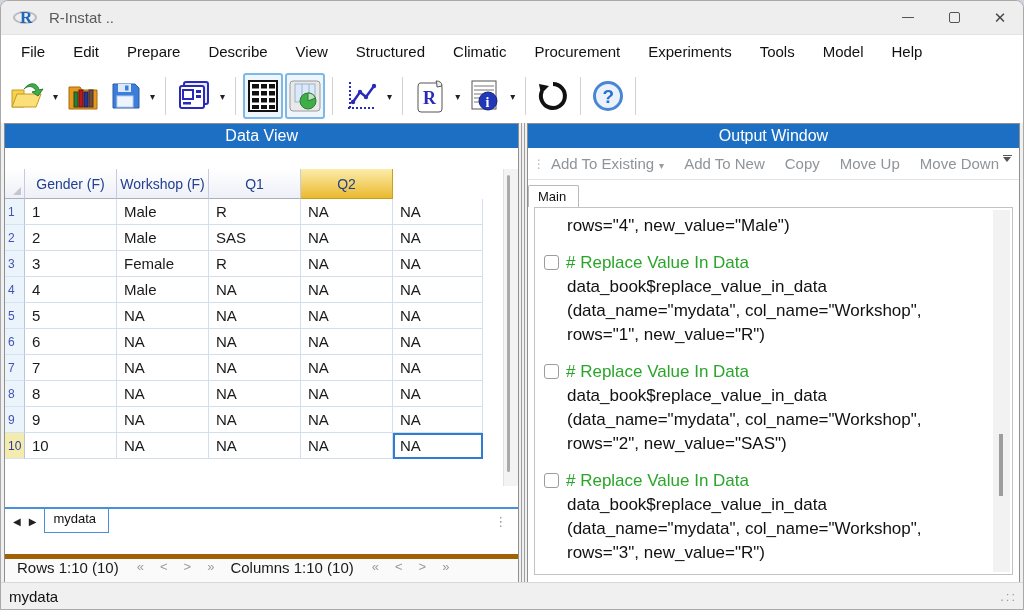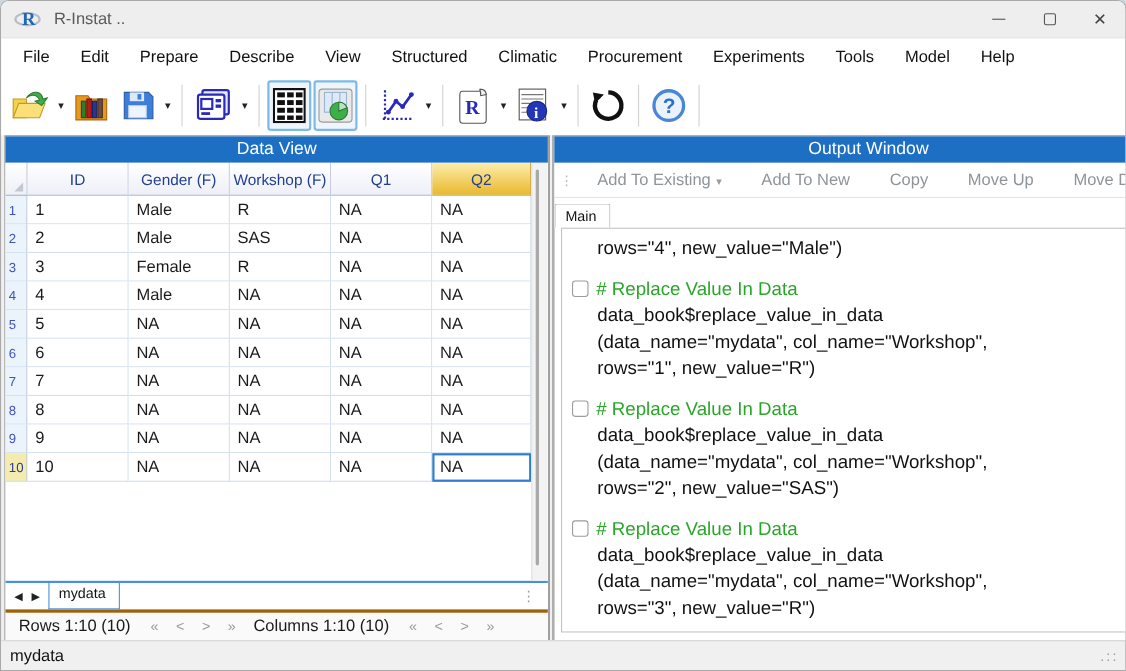--- a/index.html
+++ b/index.html
@@ -33,21 +33,21 @@
   .tb-btn { height:46px; min-width:40px; display:flex; align-items:center; justify-content:center;
             border:2px solid transparent; border-radius:3px; margin:0 1px; padding:0 2px; }
   .tb-btn.selected { border-color:#7cb9e8; background:#eef6fc; }
   .tb-caret { font-size:10px; color:#222; padding:0 4px; align-self:center; }
   .tb-sep { width:1px; height:38px; background:#d2d2d2; margin:0 6px; }
   .tb-btn svg { display:block; }
 
   
   .main { position:absolute; top:122px; left:0; right:0; height:460px; display:flex; padding:0 3px; }
   .panel { background:#ffffff; border:1px solid #8f8f8f; display:flex; flex-direction:column; }
-  .panel.left  { width:608px; }
+  .panel.left  { width:608px;gap:21px; }
   .panel.right { flex:1; }
   .splitter { width:9px; display:flex; justify-content:center; gap:2px; background:#f0f0f0; }
   .splitter i { width:1px; background:#9f9f9f; }
 
   .panel-header { height:24px; background:#1d6fc4; color:#fff; font-size:16px;
                   display:flex; align-items:center; justify-content:center; flex:0 0 auto; }
 
   
   .grid-zone { flex:1; display:flex; overflow:hidden; background:#fff; }
   .grid { flex:1; }
@@ -71,30 +71,30 @@
 
   
   .tabstrip { height:26px; border-top:2px solid #4a90d9; background:#fff; display:flex;
               align-items:stretch; flex:0 0 auto; }
   .tab-arrows { display:flex; align-items:center; gap:8px; padding:0 8px; font-size:10px; color:#222; }
   .sheet-tab { border:1px solid #4a90d9; border-top:none; background:#fff; color:#111;
                font-size:13px; padding:2px 12px 0 8px; }
   .tab-dots { margin-left:auto; color:#9a9a9a; font-size:13px; display:flex; align-items:center; padding-right:10px; letter-spacing:1px; }
 
   
-  .pager { height:28px; border-top:3px solid #a16207; background:#fafafa; display:flex;
-           align-items:center; font-size:15px; color:#1a1a1a; flex:0 0 auto; }
+  .pager { height:28px; border-top:5px solid #a16207; background:#fafafa; display:flex;
+           font-size:15px; color:#1a1a1a; flex:0 0 auto; }
   .pager .lbl { margin-left:12px; }
   .pager .navs { display:flex; gap:16px; margin:0 14px 0 18px; color:#9a9a9a; font-size:13px; }
 
   
   .out-toolbar { height:32px; background:#fff; border-bottom:1px solid #e4e4e4; display:flex;
                  align-items:center; font-size:15px; color:#8f9498; flex:0 0 auto; position:relative; }
   .out-grip { color:#b5b5b5; font-size:12px; letter-spacing:0; padding:0 6px 0 5px; line-height:10px; }
-  .out-tb-item { margin-right:20px; white-space:nowrap;margin-left:16px; }
+  .out-tb-item { margin-right:20px; white-space:nowrap; }
   .out-tb-item .dd { font-size:10px; color:#9a9a9a; margin-left:5px; }
   .out-overflow { position:absolute; right:4px; top:7px; width:16px; text-align:center; color:#555; }
   .out-overflow .bar { display:block; width:9px; border-top:1.5px solid #555; margin:0 auto 1px; }
   .out-overflow .tri { display:block; width:0; margin:0 auto; border-left:4px solid transparent;
                        border-right:4px solid transparent; border-top:5px solid #555; }
 
   .out-tabrow { height:27px; background:#fff; display:flex; align-items:flex-end; 
                 flex:0 0 auto; }
   .out-tab { border:1px solid #b9b9b9; border-bottom:none; background:#fff; font-size:13px;
              color:#111; padding:3px 12px 3px 9px; border-radius:2px 2px 0 0; }
@@ -303,21 +303,20 @@
   <div class="main">
 
     <section class="panel left">
       <div class="panel-header">Data View</div>
       <div class="grid-zone">
         <div class="grid" id="grid">
             <div class="grid-row">
               <div class="gh corner">
                 <i></i>
               </div>
-              <div class="gh">ID</div>
               <div class="gh">Gender (F)</div>
               <div class="gh">Workshop (F)</div>
               <div class="gh">Q1</div>
               <div class="gh selcol">Q2</div>
             </div>
             <div class="grid-row">
               <div class="rh">1</div>
               <div class="gc">1</div>
               <div class="gc">Male</div>
               <div class="gc">R</div>

